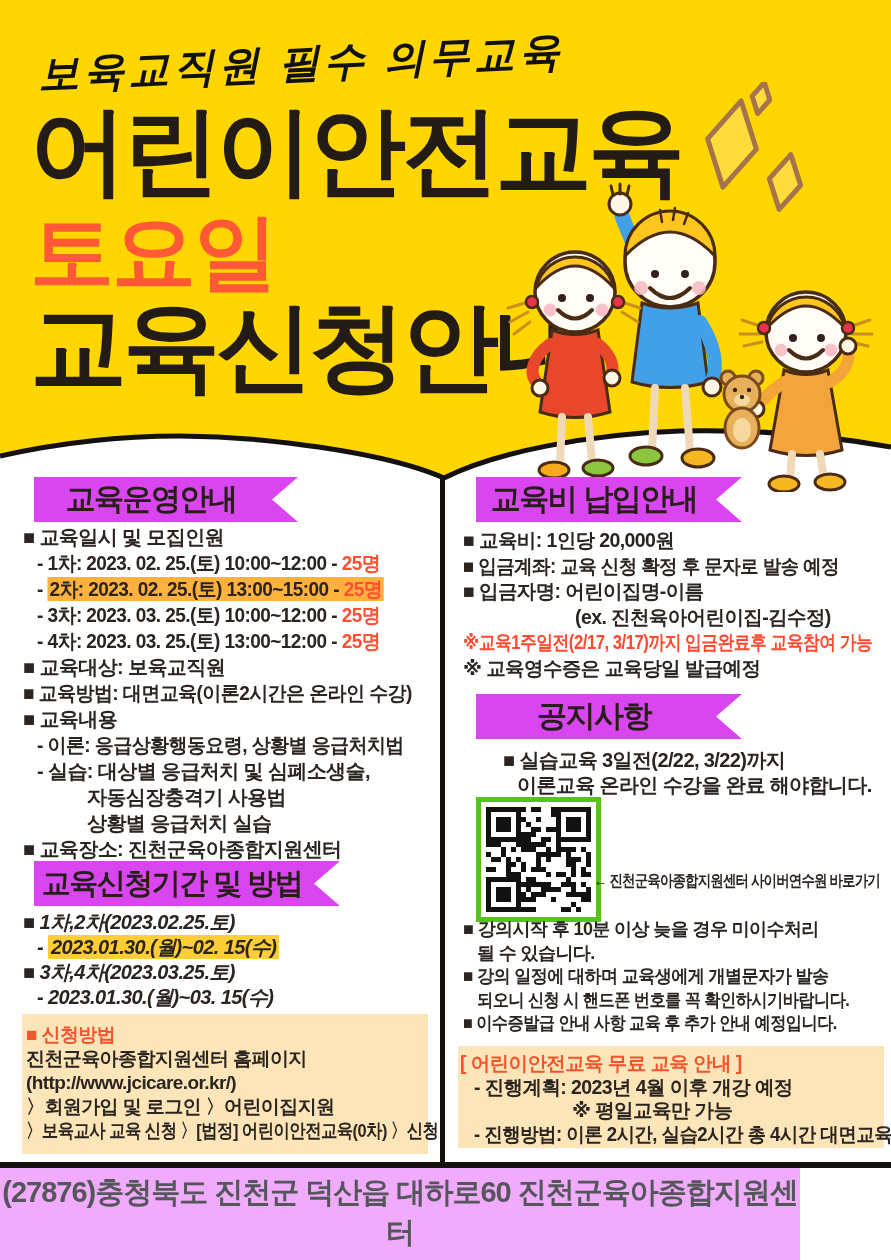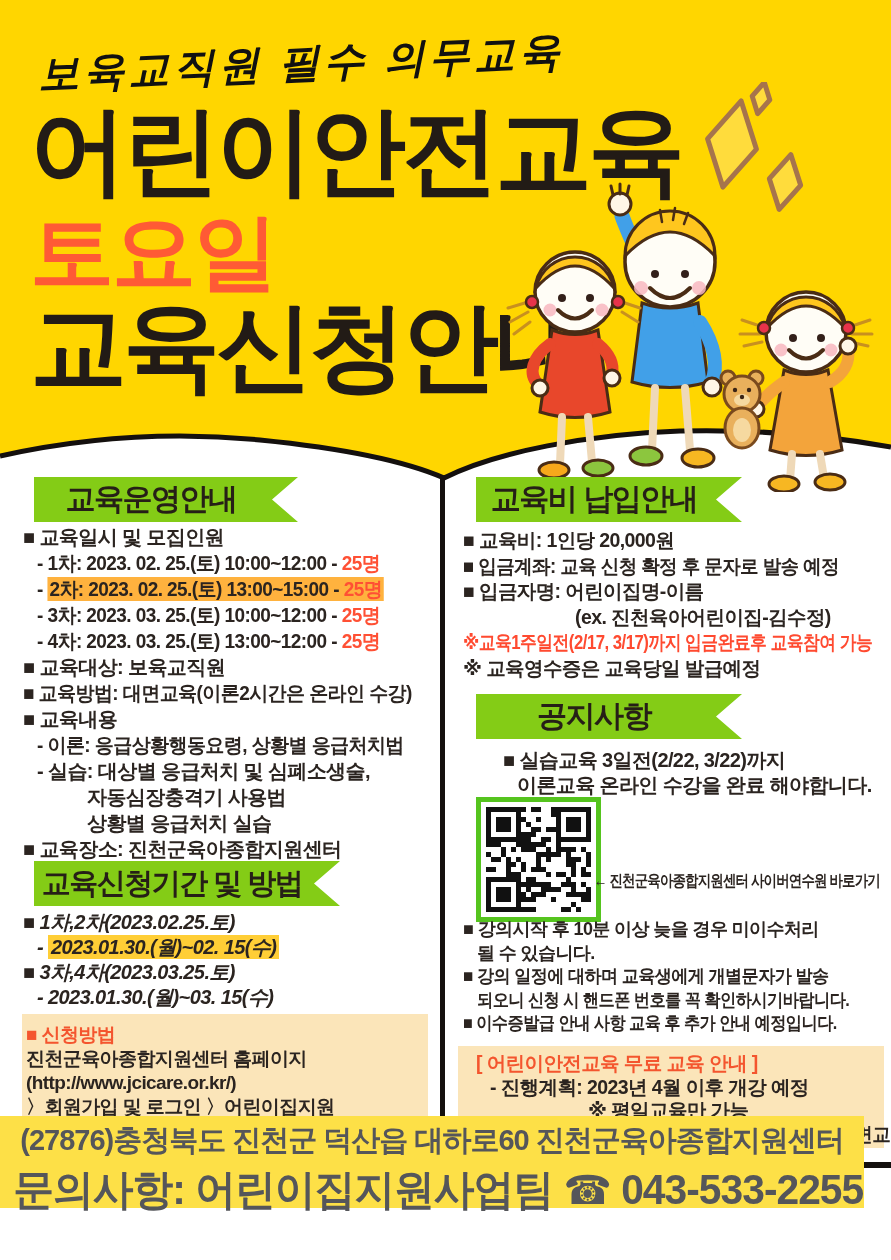--- a/index.html
+++ b/index.html
@@ -13,21 +13,21 @@
   .t1{top:102px;font-size:97px;}
   .t2{top:210px;font-size:84px;color:#FF5A35;letter-spacing:-2px;}
   .t3{top:298px;font-size:97px;}
   
   .wave{position:absolute;left:0;top:0;z-index:1;}
   .divider{position:absolute;left:440px;top:477px;width:5px;height:686px;background:#14100E;z-index:2;}
   .footer-rule{position:absolute;left:0;top:1162px;width:891px;height:6px;background:#14100E;z-index:4;}
   
   .illus{position:absolute;left:470px;top:82px;z-index:3;}
   
-  .banner{position:absolute;height:45px;background:#84cc16;color:#261F17;z-index:3;
+  .banner{position:absolute;height:45px;background:#d946ef;color:#261F17;z-index:3;
           display:flex;align-items:center;justify-content:center;font-size:30px;font-weight:900;
           letter-spacing:-1.5px;padding-right:30px;box-sizing:border-box;
           clip-path:polygon(0 0,100% 0,calc(100% - 26px) 50%,100% 100%,0 100%);white-space:nowrap;}
   .bn-left1{left:34px;top:477px;width:264px;}
   .bn-left2{left:34px;top:861px;width:306px;font-size:29px;}
   .bn-right1{left:476px;top:477px;width:266px;}
   .bn-right2{left:476px;top:694px;width:266px;}
   
   .col{position:absolute;z-index:3;}
   .ln{white-space:nowrap;font-size:20px;letter-spacing:-0.6px;line-height:26px;}
@@ -46,31 +46,31 @@
   .red{color:#FF5034;}
   .warn-red{color:#FF4A30;font-size:20px;}
   .hl-or{background:#FFB23E;padding:1px 2px;}
   .hl-ye{background:#FFCE36;padding:1px 3px;}
   .sq95{transform:scaleX(0.95);transform-origin:left center;display:inline-block;}
   .sq90{transform:scaleX(0.90);transform-origin:left center;display:inline-block;}
   .sq86{transform:scaleX(0.86);transform-origin:left center;display:inline-block;}
   
   .cream{position:absolute;background:#FBE5B9;z-index:3;box-sizing:border-box;padding:9px 4px;}
   .box-left{left:22px;top:1014px;width:406px;height:140px;}
-  .box-right{left:458px;top:1046px;width:426px;height:102px;padding:6px 18px;}
+  .box-right{left:458px;top:1046px;width:426px;height:102px;padding:6px 2px;}
   .cream .ln{font-size:19px;line-height:24px;}
   .box-right .ln{font-size:19.5px;line-height:23.5px;}
   .box-title{color:#F4552E;}
   
   .qr-wrap{position:absolute;left:476px;top:797px;z-index:3;background:#fff;border:5px solid #55C41E;
            padding:5px;line-height:0;}
   .qr-caption{position:absolute;left:594px;top:871px;z-index:3;font-size:16px;letter-spacing:-1px;
               white-space:nowrap;transform:scaleX(0.84);transform-origin:left center;}
   
-  .footer{position:absolute;left:0;top:1116px;width:864px;height:92px;background:#fde047;z-index:4;
+  .footer{position:absolute;left:0;top:1168px;width:800px;height:92px;background:#f0abfc;z-index:4;
           text-align:center;color:#55565A;}
   .f1{font-size:29px;letter-spacing:-1px;margin-top:5px;font-weight:bold;}
   .f2{font-size:42px;letter-spacing:-1px;margin-top:1px;font-weight:bold;white-space:nowrap;
       display:inline-block;transform:scaleX(0.97);}
   .f2 .ph{font-size:40px;}
 </style>
 </head>
 <body>
 
 <div class="poster">

